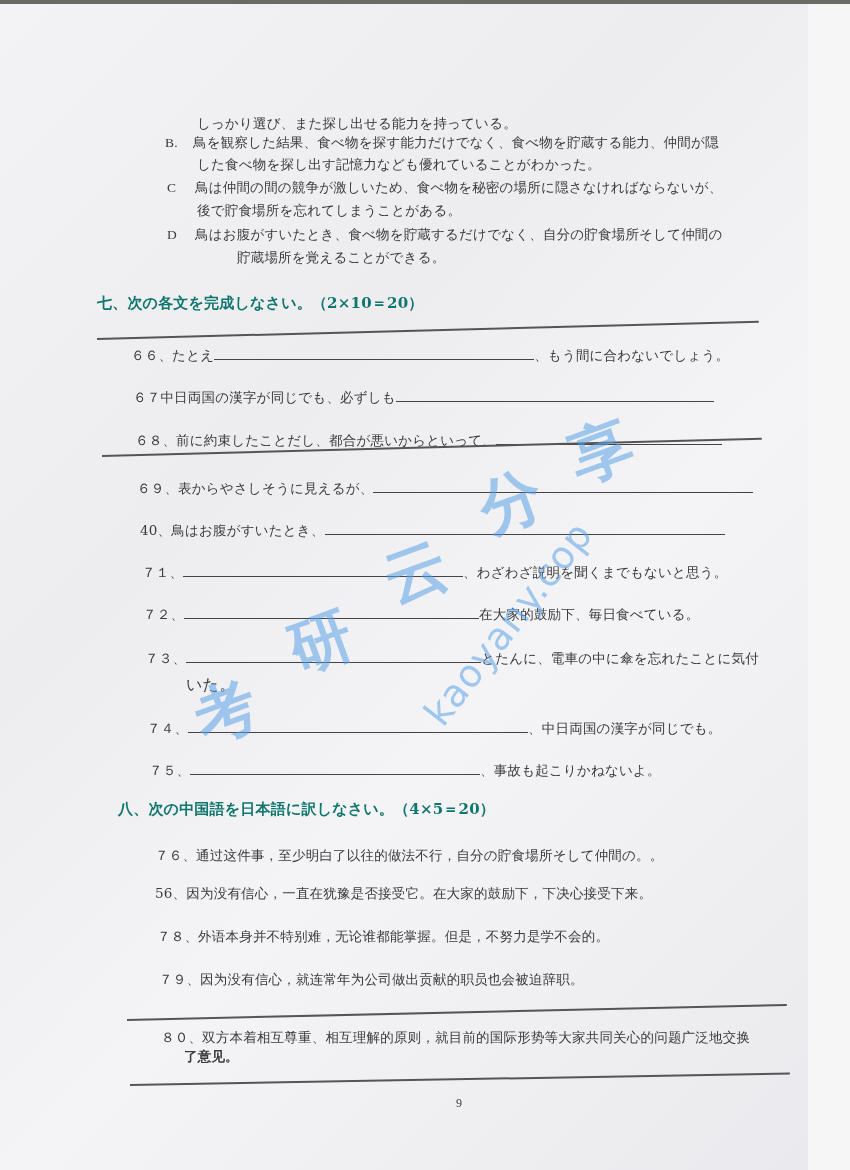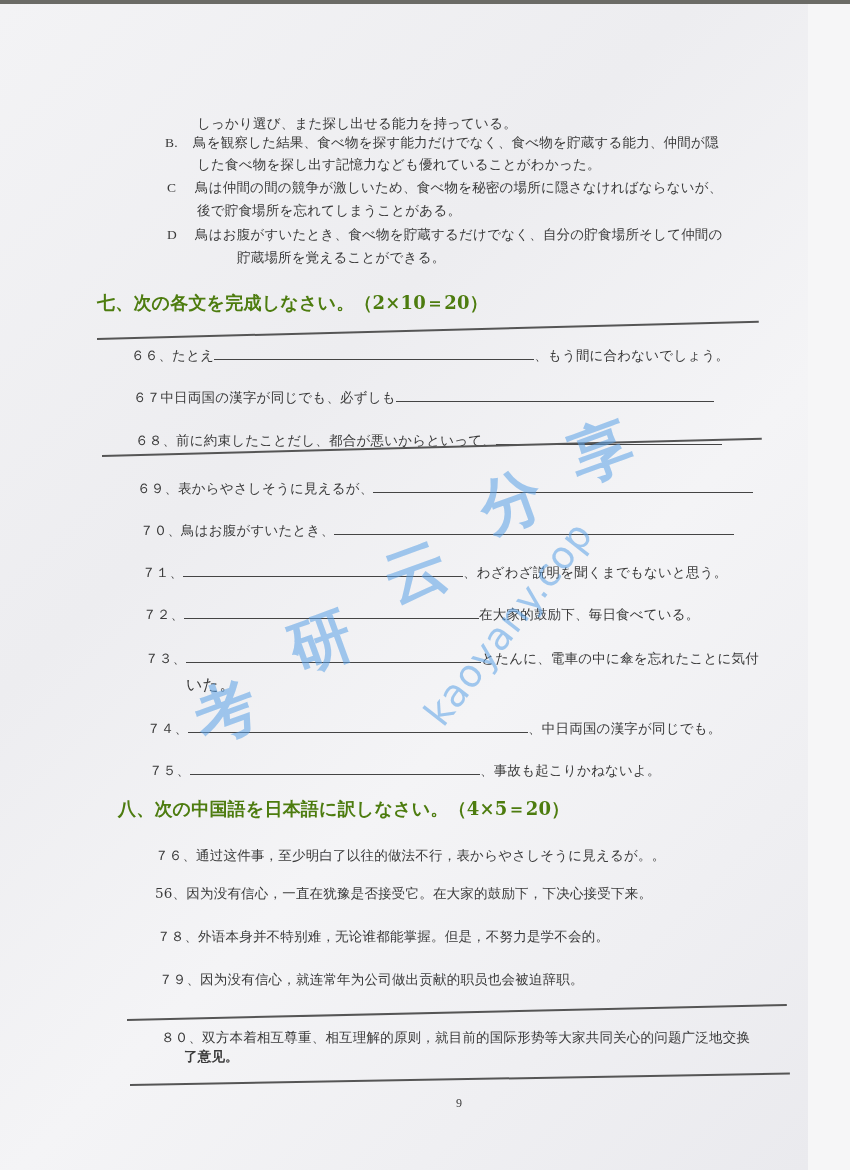--- a/index.html
+++ b/index.html
@@ -43,23 +43,23 @@
       height: 14px;
       vertical-align: baseline;
     }
     .rule {
       position: absolute;
       height: 2px;
       background: #555;
       transform-origin: left center;
     }
     .section-title {
-      font-size: 18px;
+      font-size: 15px;
       font-weight: bold;
-      color: #4d7c0f;
+      color: #0f766e;
     }
     .opt-letter {
       display: inline-block;
       width: 28px;
       font-family: "Liberation Serif", serif;
     }
     .page-number {
       position: absolute;
       left: 456px; top: 1096px;
       font-size: 12px;
@@ -124,21 +124,21 @@
 <div class="line" style="left:135px; top:430px;text-align:right;">
   <span>６８、</span><span>前に約束したことだし、都合が悪いからといって、</span><span class="blank" style="width:226px;"></span>
 </div>
 <div class="rule" style="left:102px; top:455px; width:660px; transform: rotate(-1.5deg);"></div>
 
 <div class="line" style="left:137px; top:478px;">
   <span>６９、</span><span>表からやさしそうに見えるが、</span><span class="blank" style="width:380px;"></span>
 </div>
 
 <div class="line" style="left:140px; top:520px;">
-  <span>７０、</span><span>鳥はお腹がすいたとき、</span><span class="blank" style="width:400px;"></span>
+  <span>40、</span><span>鳥はお腹がすいたとき、</span><span class="blank" style="width:400px;"></span>
 </div>
 
 <div class="line" style="left:142px; top:562px;">
   <span>７１、</span><span class="blank" style="width:280px;"></span><span>、わざわざ説明を聞くまでもないと思う。</span>
 </div>
 
 <div class="line" style="left:143px; top:604px;">
   <span>７２、</span><span class="blank" style="width:295px;"></span><span>在大家的鼓励下、毎日食べている。</span>
 </div>
 
@@ -151,21 +151,21 @@
   <span>７４、</span><span class="blank" style="width:340px;"></span><span>、中日両国の漢字が同じでも。</span>
 </div>
 
 <div class="line" style="left:149px; top:760px;">
   <span>７５、</span><span class="blank" style="width:290px;"></span><span>、事故も起こりかねないよ。</span>
 </div>
 
 <div class="line section-title" style="left:118px; top:800px;text-align:center;">八、次の中国語を日本語に訳しなさい。（4×5＝20）</div>
 
 <div class="line" style="left:155px; top:846px;">
-  <span>７６、</span><span>通过这件事，至少明白了以往的做法不行，表からやさしそうに見えるが。。</span>
+  <span>７６、</span><span>通过这件事，至少明白了以往的做法不行，自分の貯食場所そして仲間の。。</span>
 </div>
 
 <div class="line" style="left:155px; top:884px;">
   <span>56、</span><span>因为没有信心，一直在犹豫是否接受它。在大家的鼓励下，下决心接受下来。</span>
 </div>
 
 <div class="line" style="left:157px; top:927px;">
   <span>７８、</span><span>外语本身并不特别难，无论谁都能掌握。但是，不努力是学不会的。</span>
 </div>
 

